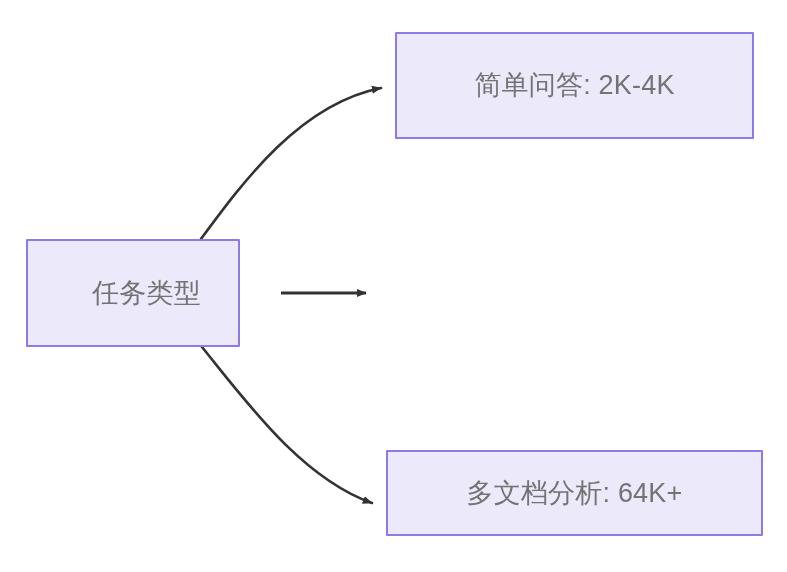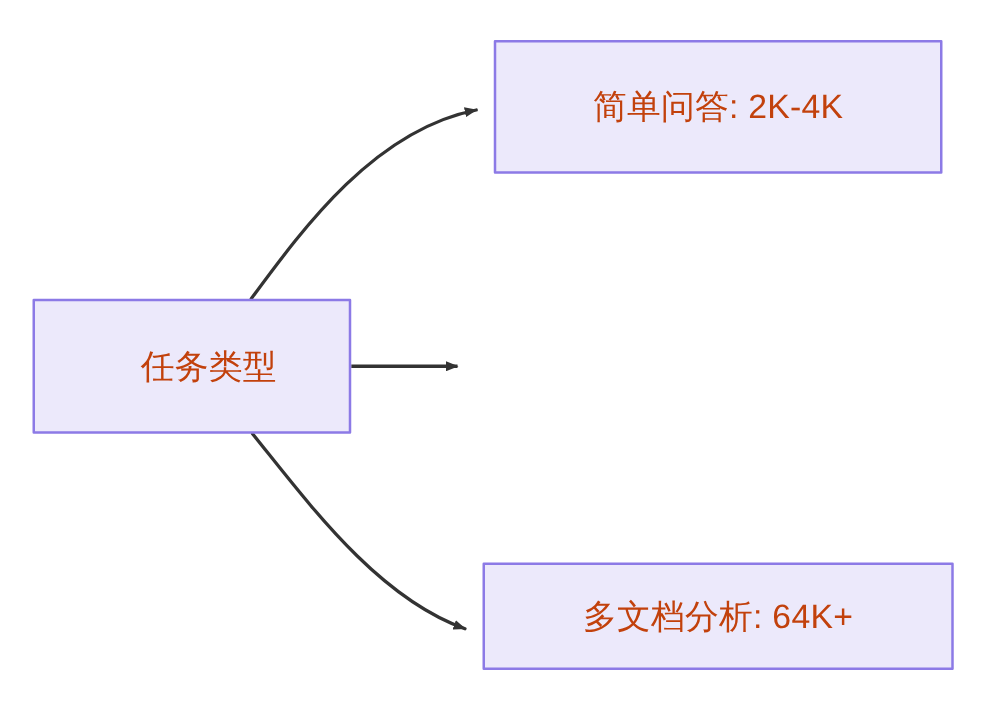--- a/index.html
+++ b/index.html
@@ -27,34 +27,34 @@
   }
   .node {
     position: absolute;
     box-sizing: border-box;
     display: flex;
     align-items: center;
     justify-content: center;
     background: #ece9fb;
     border: 2px solid #8c7ae6;
     border-radius: 1px;
-    color: #c2410c;
+    color: #737373;
     font-size: 27px;
     line-height: 1.2;
     letter-spacing: 0.2px;
     white-space: nowrap;
     text-align: center;
   }
   .node-label {
     display: block;
   }
   #node-root {
     left: 26px;
     top: 239px;
-    width: 255px;
+    width: 214px;
     height: 108px;
     padding-left: 27px;
   }
   #node-simple-qa {
     left: 395px;
     top: 32px;
     width: 359px;
     height: 107px;
   }
   #node-doc-summary {

